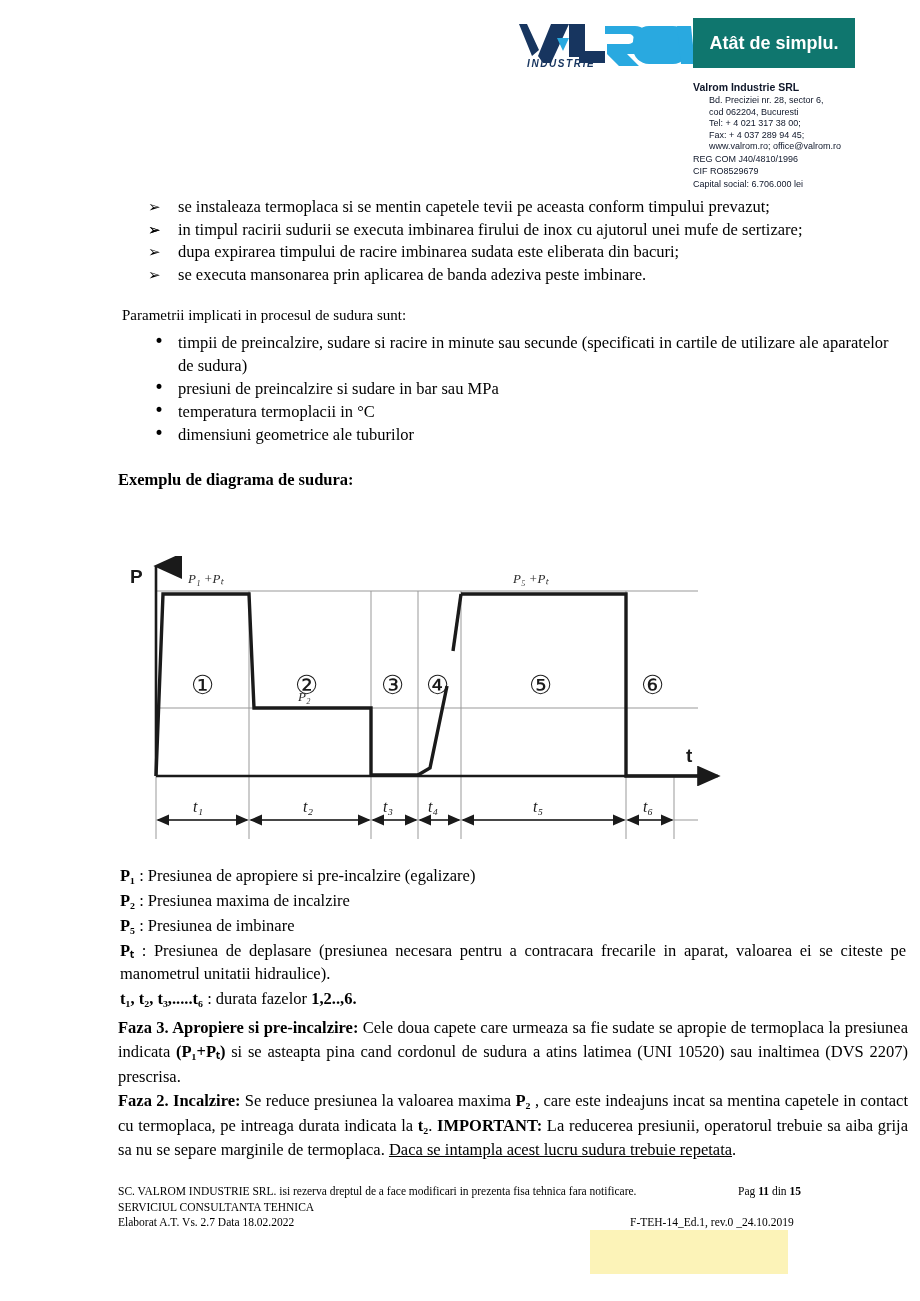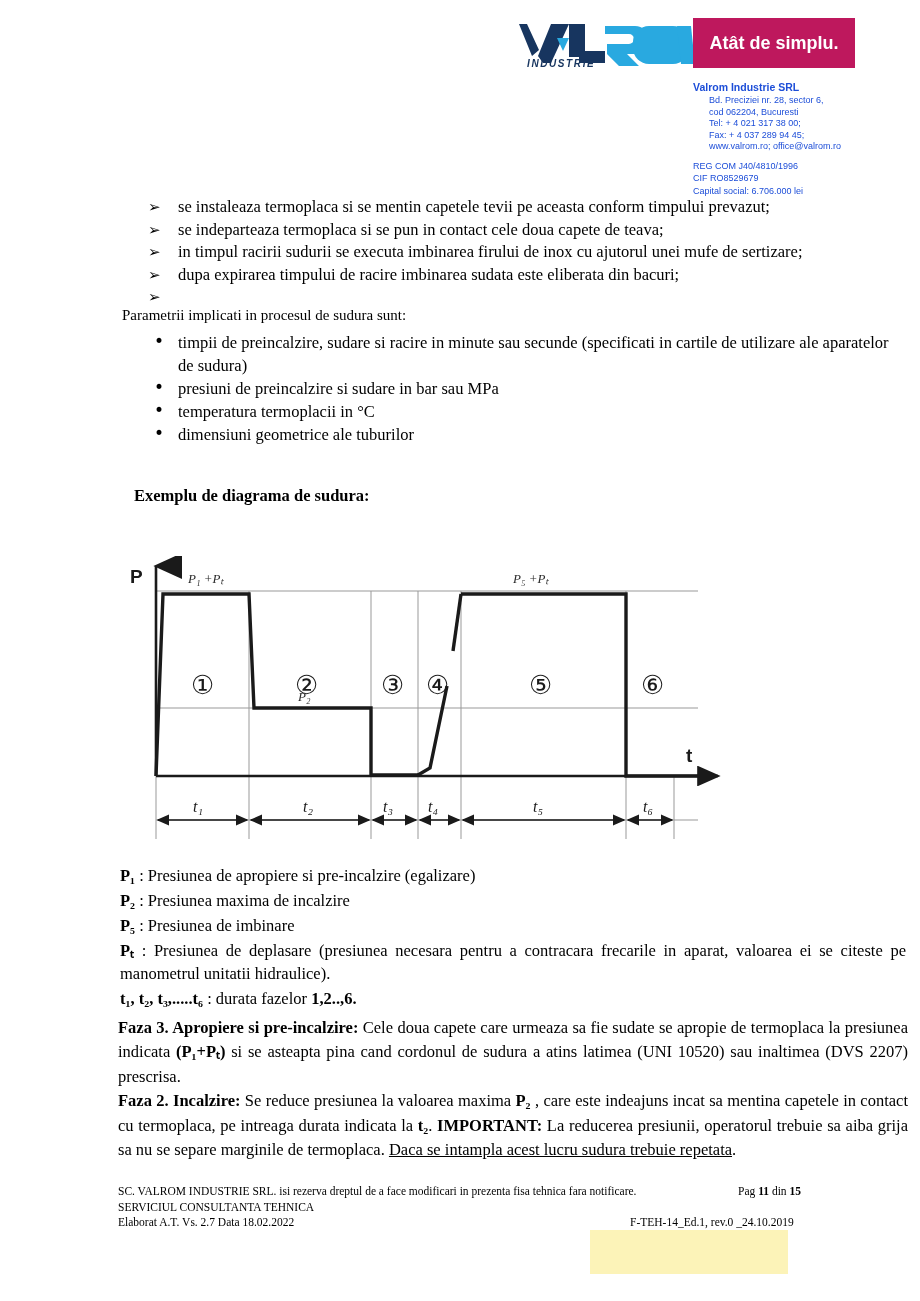--- a/index.html
+++ b/index.html
@@ -46,54 +46,53 @@
     font-size: 10px;
     letter-spacing: 1.6px;
     color: #17355f;
   }
   #slogan-box {
     position: absolute;
     left: 693px;
     top: 18px;
     width: 162px;
     height: 50px;
-    background: #be185d;
+    background: #0f766e;
     display: flex;
     align-items: center;
     justify-content: center;
   }
   #slogan-text {
     font-family: "Liberation Sans", sans-serif;
     font-weight: bold;
     font-size: 18px;
     color: #ffffff;
     white-space: nowrap;
   }
   #company-block {
     position: absolute;
     left: 693px;
     top: 80px;
     width: 200px;
     font-family: "Liberation Sans", sans-serif;
-    color: #1d4ed8;
+    color: #0f172a;
   }
   #company-name {
     font-size: 10.5px;
     font-weight: bold;
     line-height: 14px;
     margin-bottom: 1px;
   }
   .addr-line {
     font-size: 9px;
     line-height: 11.6px;
     white-space: nowrap;
     padding-left: 16px;
   }
   #reg-block {
-    margin-top: 7px;
   }
   .reg-line {
     font-size: 9px;
     line-height: 12.4px;
     white-space: nowrap;
   }
 
   
   #content {
     position: absolute;
@@ -147,21 +146,21 @@
     font-size: 17px;
     font-family: "DejaVu Sans", sans-serif;
   }
   .spacer-sm { height: 14px; }
   .spacer-md { height: 24px; }
   .bold { font-weight: bold; }
   .under { text-decoration: underline; }
   .heading {
     font-size: 16.5px;
     font-weight: bold;
-    margin: 16px;
+    margin: 0;
   }
 
   
   #diagram-wrap {
     position: absolute;
     left: 118px;
     top: 556px;
     width: 620px;
     height: 295px;
   }
@@ -274,32 +273,32 @@
 
 <div id="content">
 
   <ul class="arrow-list">
     <li class="arrow-item">
       <span class="marker">➢</span>
       <span>se instaleaza termoplaca si se mentin capetele tevii pe aceasta conform timpului prevazut;</span>
     </li>
     <li class="arrow-item">
       <span class="marker">➢</span>
-      <span>se indeparteaza termoplaca si se pun in contact cele doua capete de teava;</span>
     </li>
     <li class="arrow-item">
       <span class="marker">➢</span>
       <span>in timpul racirii sudurii se executa imbinarea firului de inox cu ajutorul unei mufe de sertizare;</span>
     </li>
     <li class="arrow-item">
       <span class="marker">➢</span>
       <span>dupa expirarea timpului de racire imbinarea sudata este eliberata din bacuri;</span>
     </li>
     <li class="arrow-item">
       <span class="marker">➢</span>
+      <span>se executa mansonarea prin aplicarea de banda adeziva peste imbinare.</span>
     </li>
   </ul>
 
   <div class="spacer-sm"></div>
 
   <p class="para">Parametrii  implicati in procesul de sudura sunt:</p>
 
   <ul class="dot-list">
     <li class="dot-item">
       <span class="marker">•</span>

